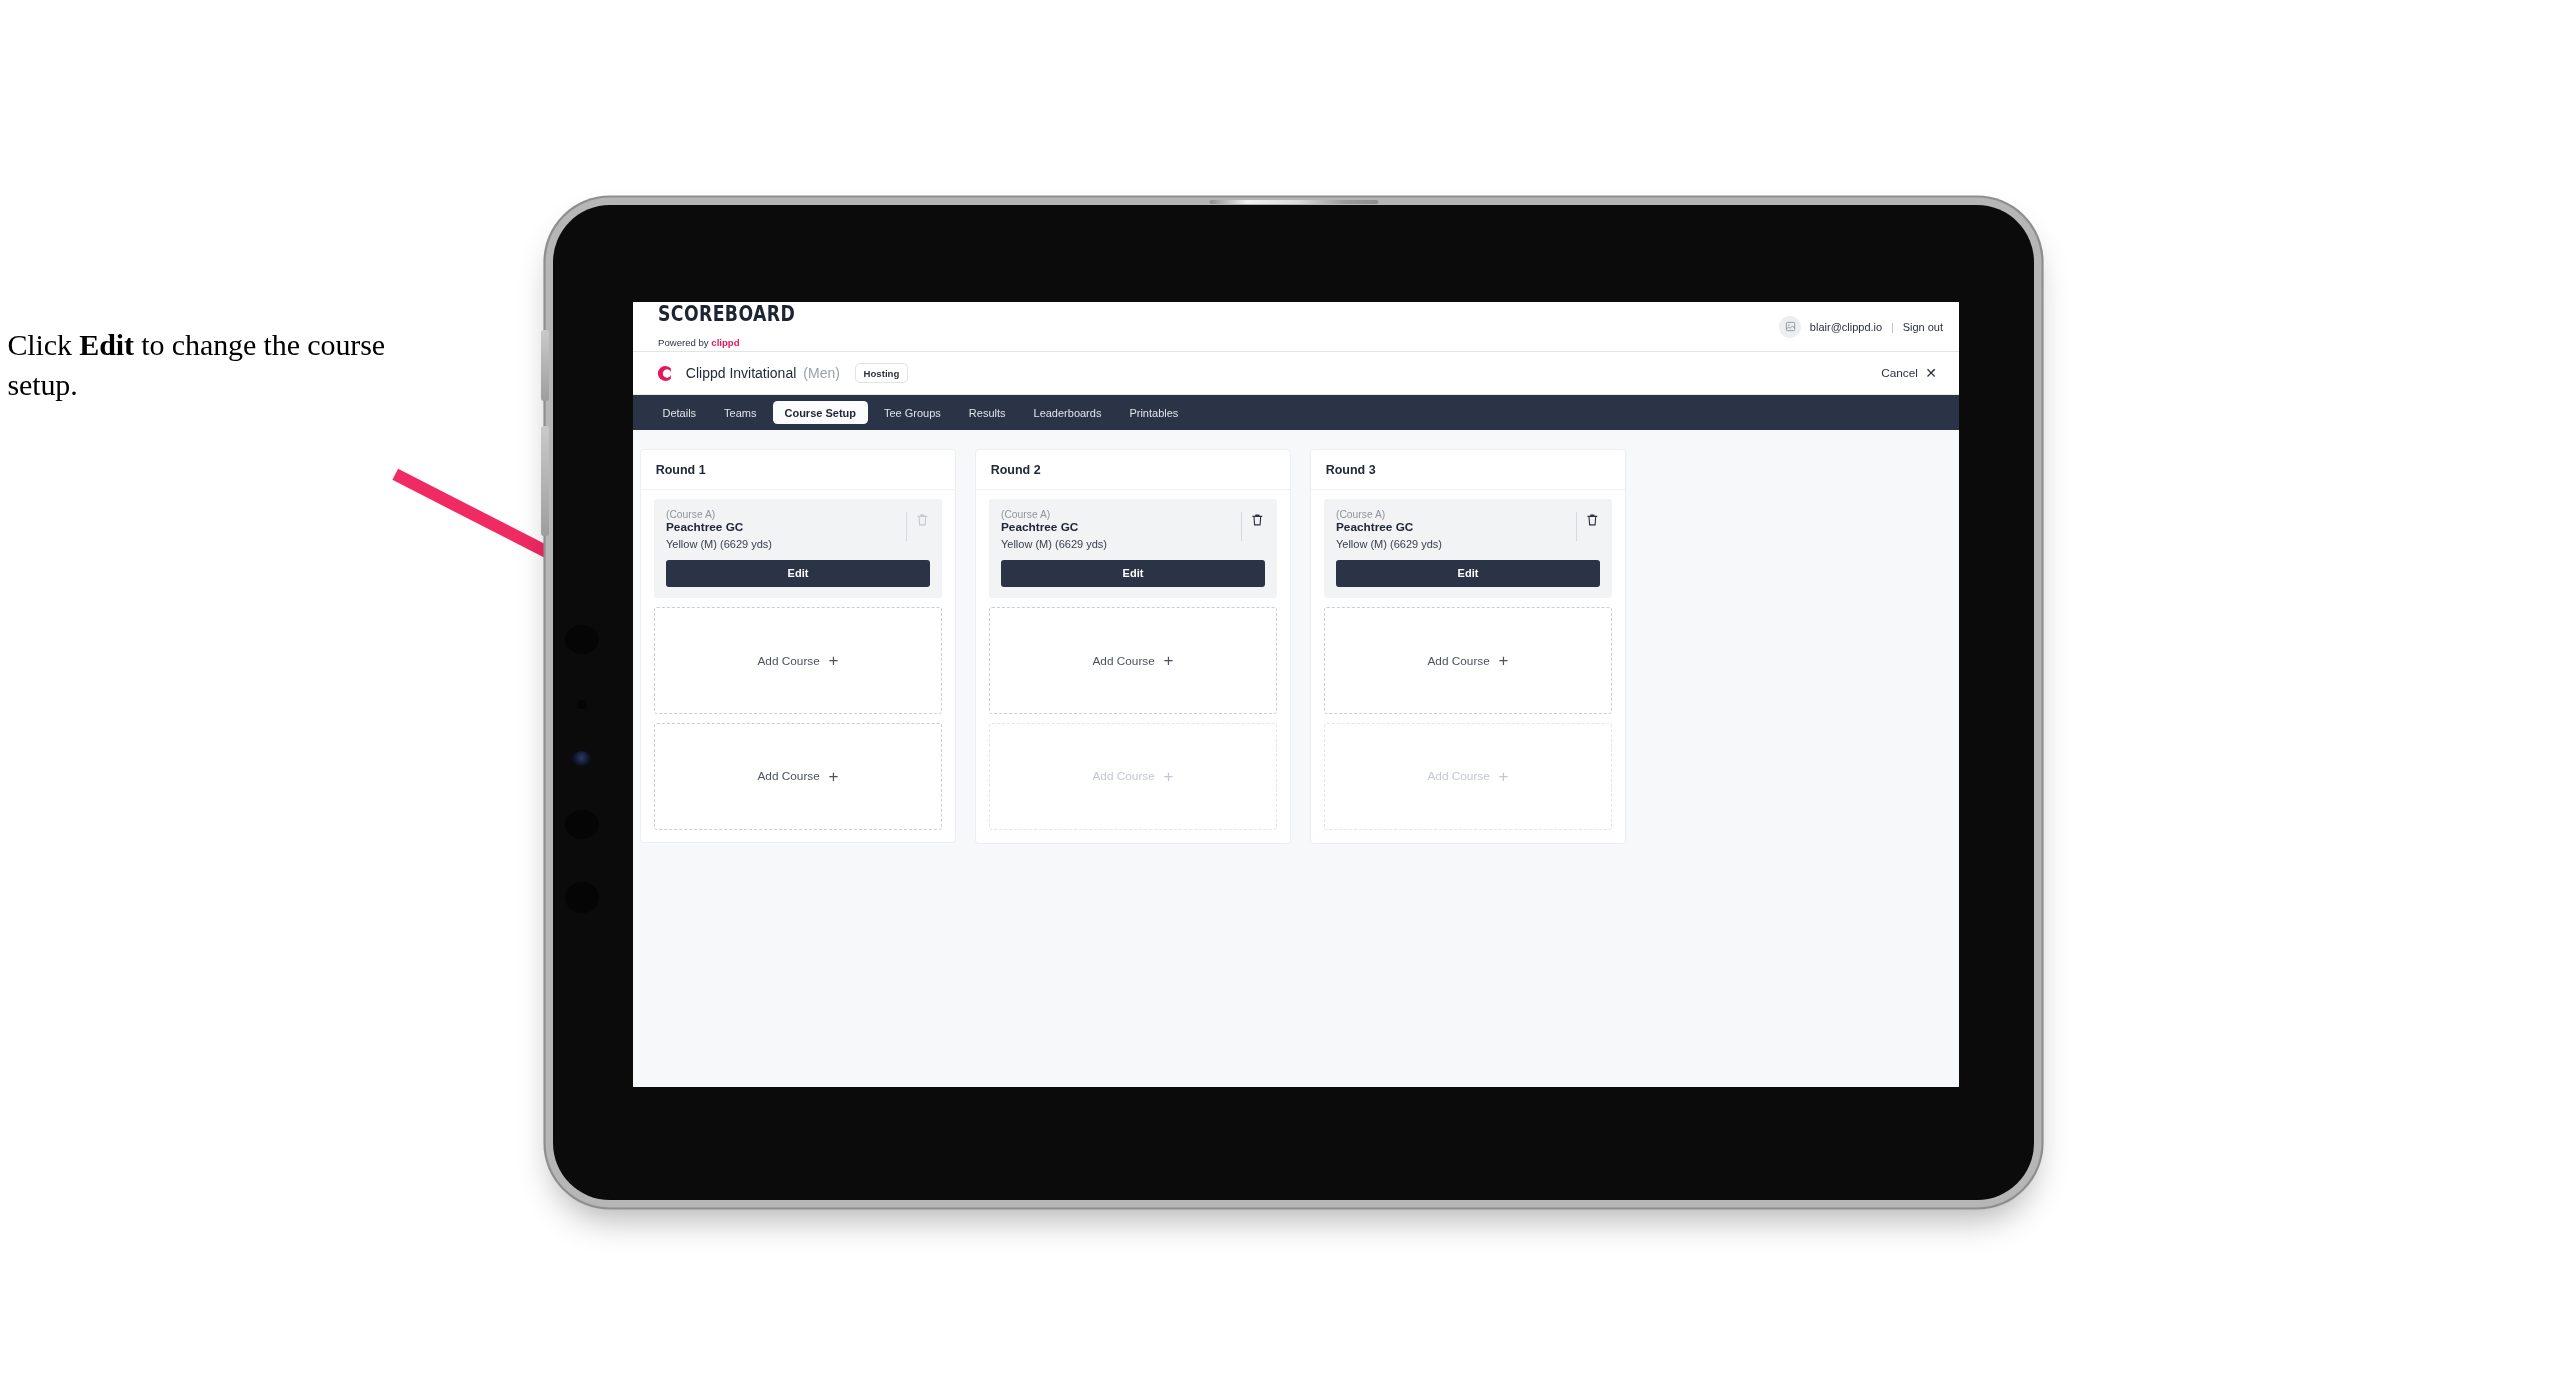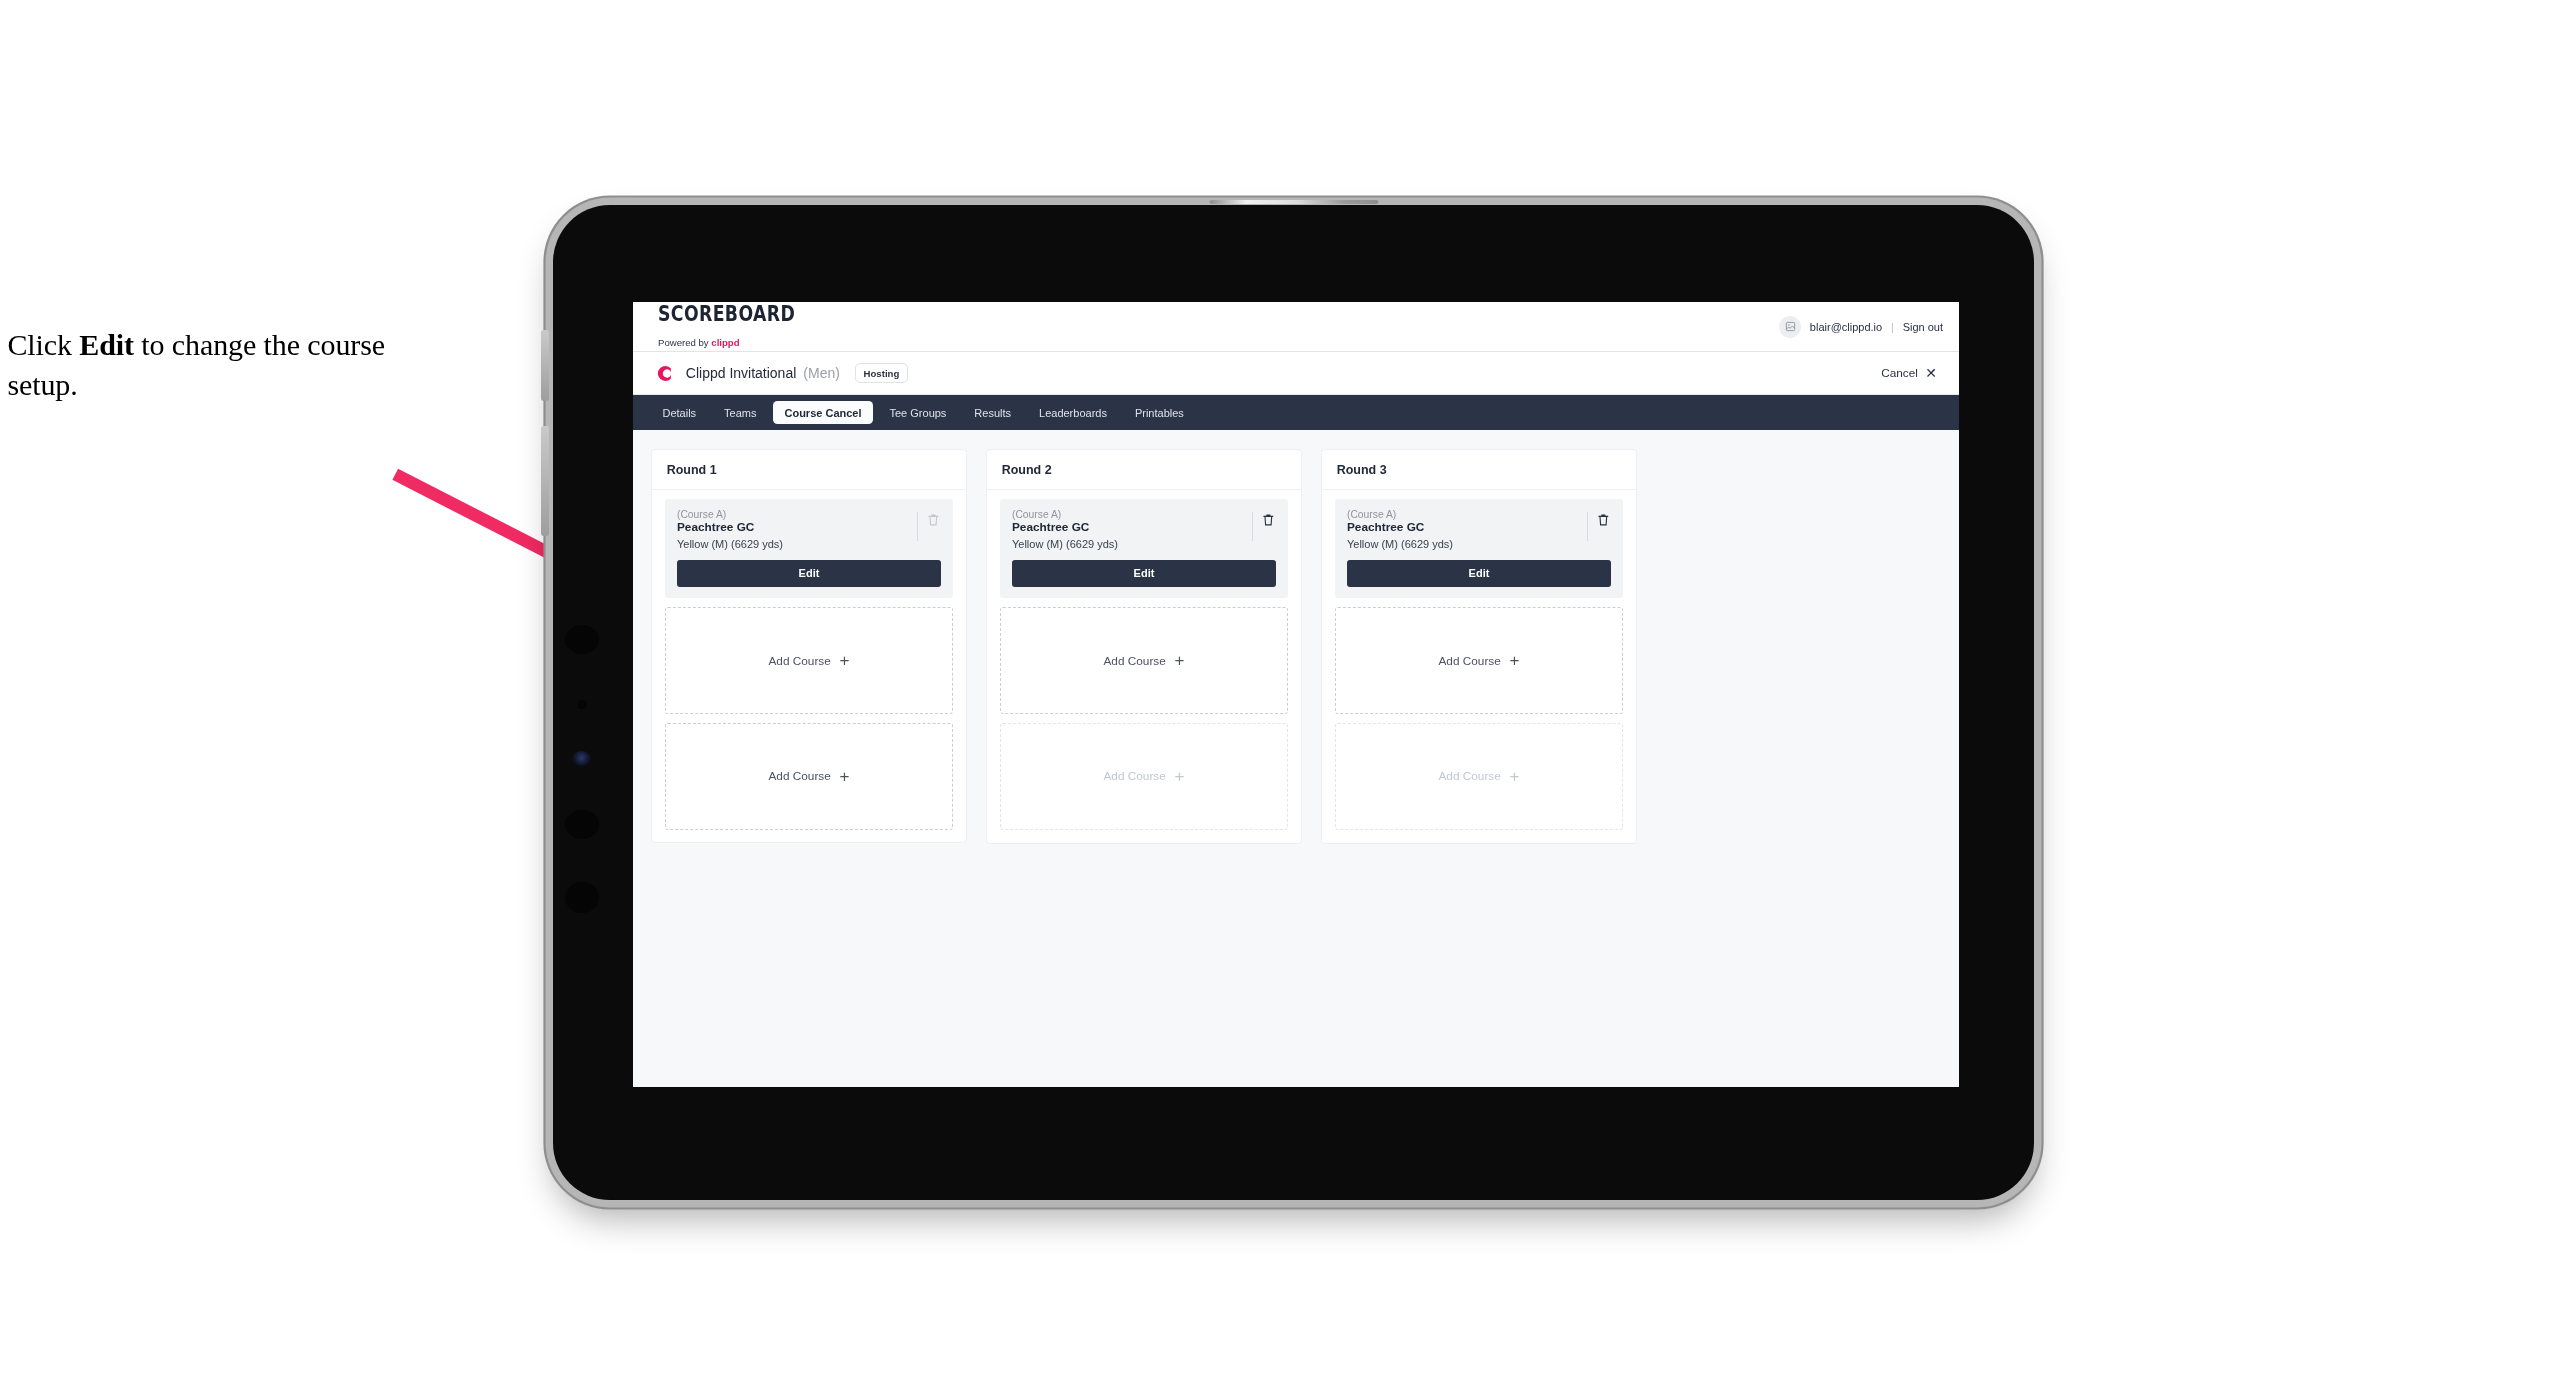--- a/index.html
+++ b/index.html
@@ -134,21 +134,21 @@
   .tabs {
     height: 35px; background:#2a3446;
     display:flex; align-items:center; padding: 0 17.7px; gap: 4.4px;
   }
   .tab {
     font-size: 11px; color:#dfe3ea; padding: 5.9px 11.8px; border-radius: 4.4px; white-space:nowrap;
   }
   .tab.active { background:#fbfcfd; color:#1f2634; font-weight: 600; }
 
   
-  .board { padding: 19px 18px; display:flex; gap: 19px; align-items:flex-start; }
+  .board { padding: 19px 7px; display:flex; gap: 19px; align-items:flex-start; }
   .round-col {
     width: 316px; background:#ffffff; border:0.7px solid #eceef1; border-radius: 3.7px;
     display:flex; flex-direction:column;
   }
   .round-head {
     padding: 12.5px 14.7px; font-size: 12.5px; font-weight:600; color:#222a38;
     border-bottom: 0.7px solid #eef0f3;
   }
   .round-body { padding: 8.8px 13.2px 11.8px; display:flex; flex-direction:column; gap: 8.8px; }
 
@@ -243,21 +243,21 @@
       <span class="hosting-chip">Hosting</span>
       <div class="cancel-btn">
         <span>Cancel</span>
         <span class="cancel-x">✕</span>
       </div>
     </div>
 
     <div class="tabs">
       <div class="tab">Details</div>
       <div class="tab">Teams</div>
-      <div class="tab active">Course Cancel</div>
+      <div class="tab active">Course Setup</div>
       <div class="tab">Tee Groups</div>
       <div class="tab">Results</div>
       <div class="tab">Leaderboards</div>
       <div class="tab">Printables</div>
     </div>
 
     <div class="board">
 
       <div class="round-col col1">
         <div class="round-head">Round 1</div>

